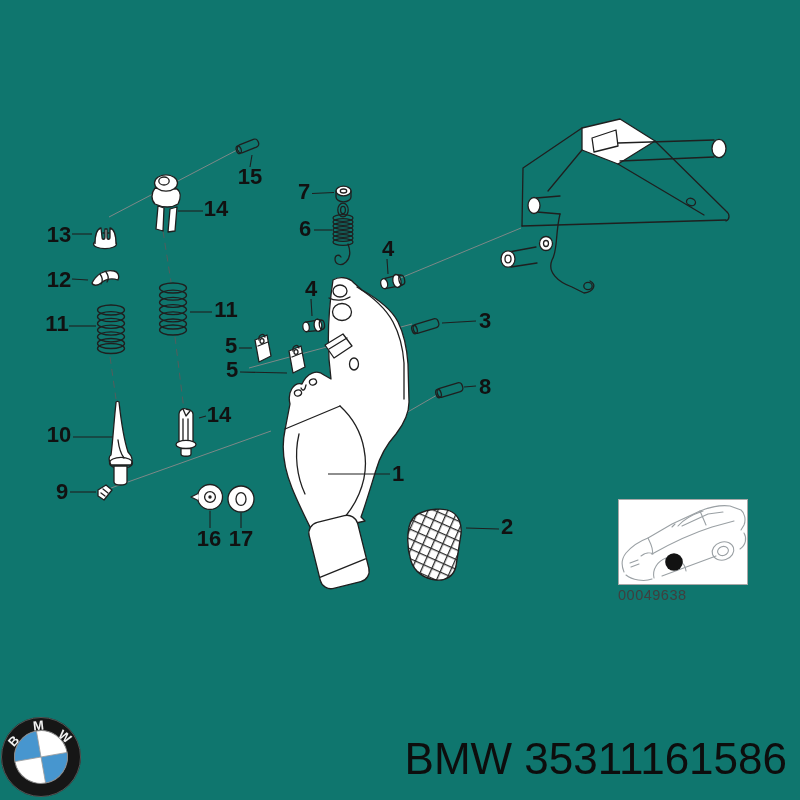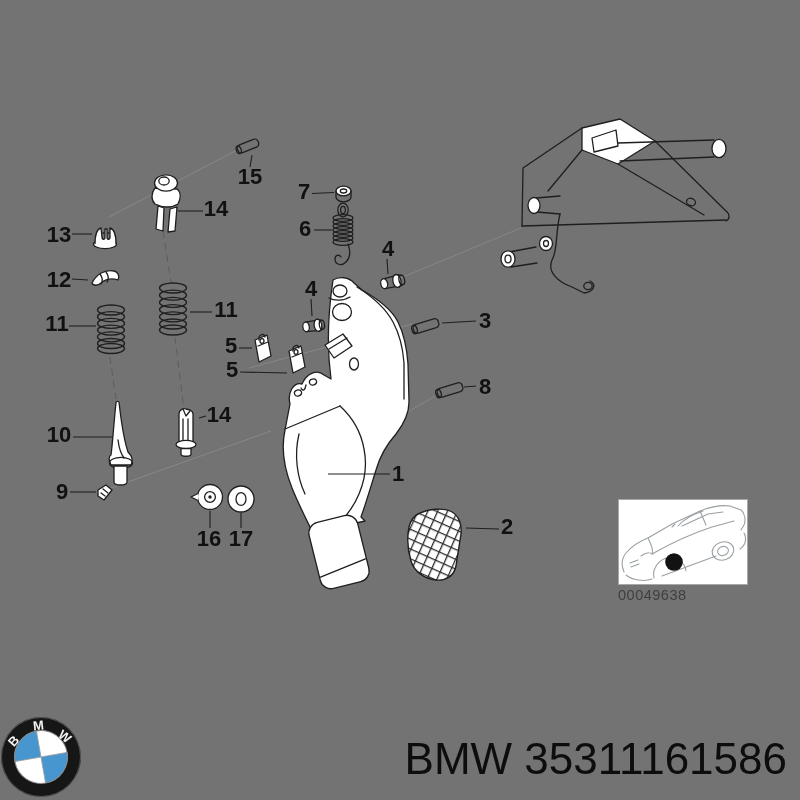--- a/index.html
+++ b/index.html
@@ -1,16 +1,16 @@
 <!DOCTYPE html>
 <html><head>
 <meta charset="utf-8">
 <style>
   html,body{margin:0;padding:0;background:#fff;}
-  .screen{position:relative;width:800px;height:800px;background:#737373;overflow:hidden;
+  .screen{position:relative;width:800px;height:800px;background:#0f766e;overflow:hidden;
           font-family:"Liberation Sans",sans-serif;}
   svg{display:block}
   .callout{font-family:"Liberation Sans",sans-serif;font-weight:bold;font-size:22px;fill:#111;}
   .caption{font-family:"Liberation Sans",sans-serif;font-size:14.5px;fill:#3f3f3f;letter-spacing:.5px;}
   .footer-title{font-family:"Liberation Sans",sans-serif;font-size:44px;fill:#0d0d0d;}
   .logo-letter{font-family:"Liberation Sans",sans-serif;font-weight:bold;font-size:13px;fill:#f2f2f2;}
   .part{stroke:#1f1f1f;stroke-width:1.3;fill:none;stroke-linecap:round;stroke-linejoin:round;}
   .partfill{stroke:#1f1f1f;stroke-width:1.3;fill:#fff;stroke-linejoin:round;}
   .leader{stroke:#1f1f1f;stroke-width:1.1;fill:none;}
   .axis{stroke:#8a8a8a;stroke-width:.9;fill:none;}

